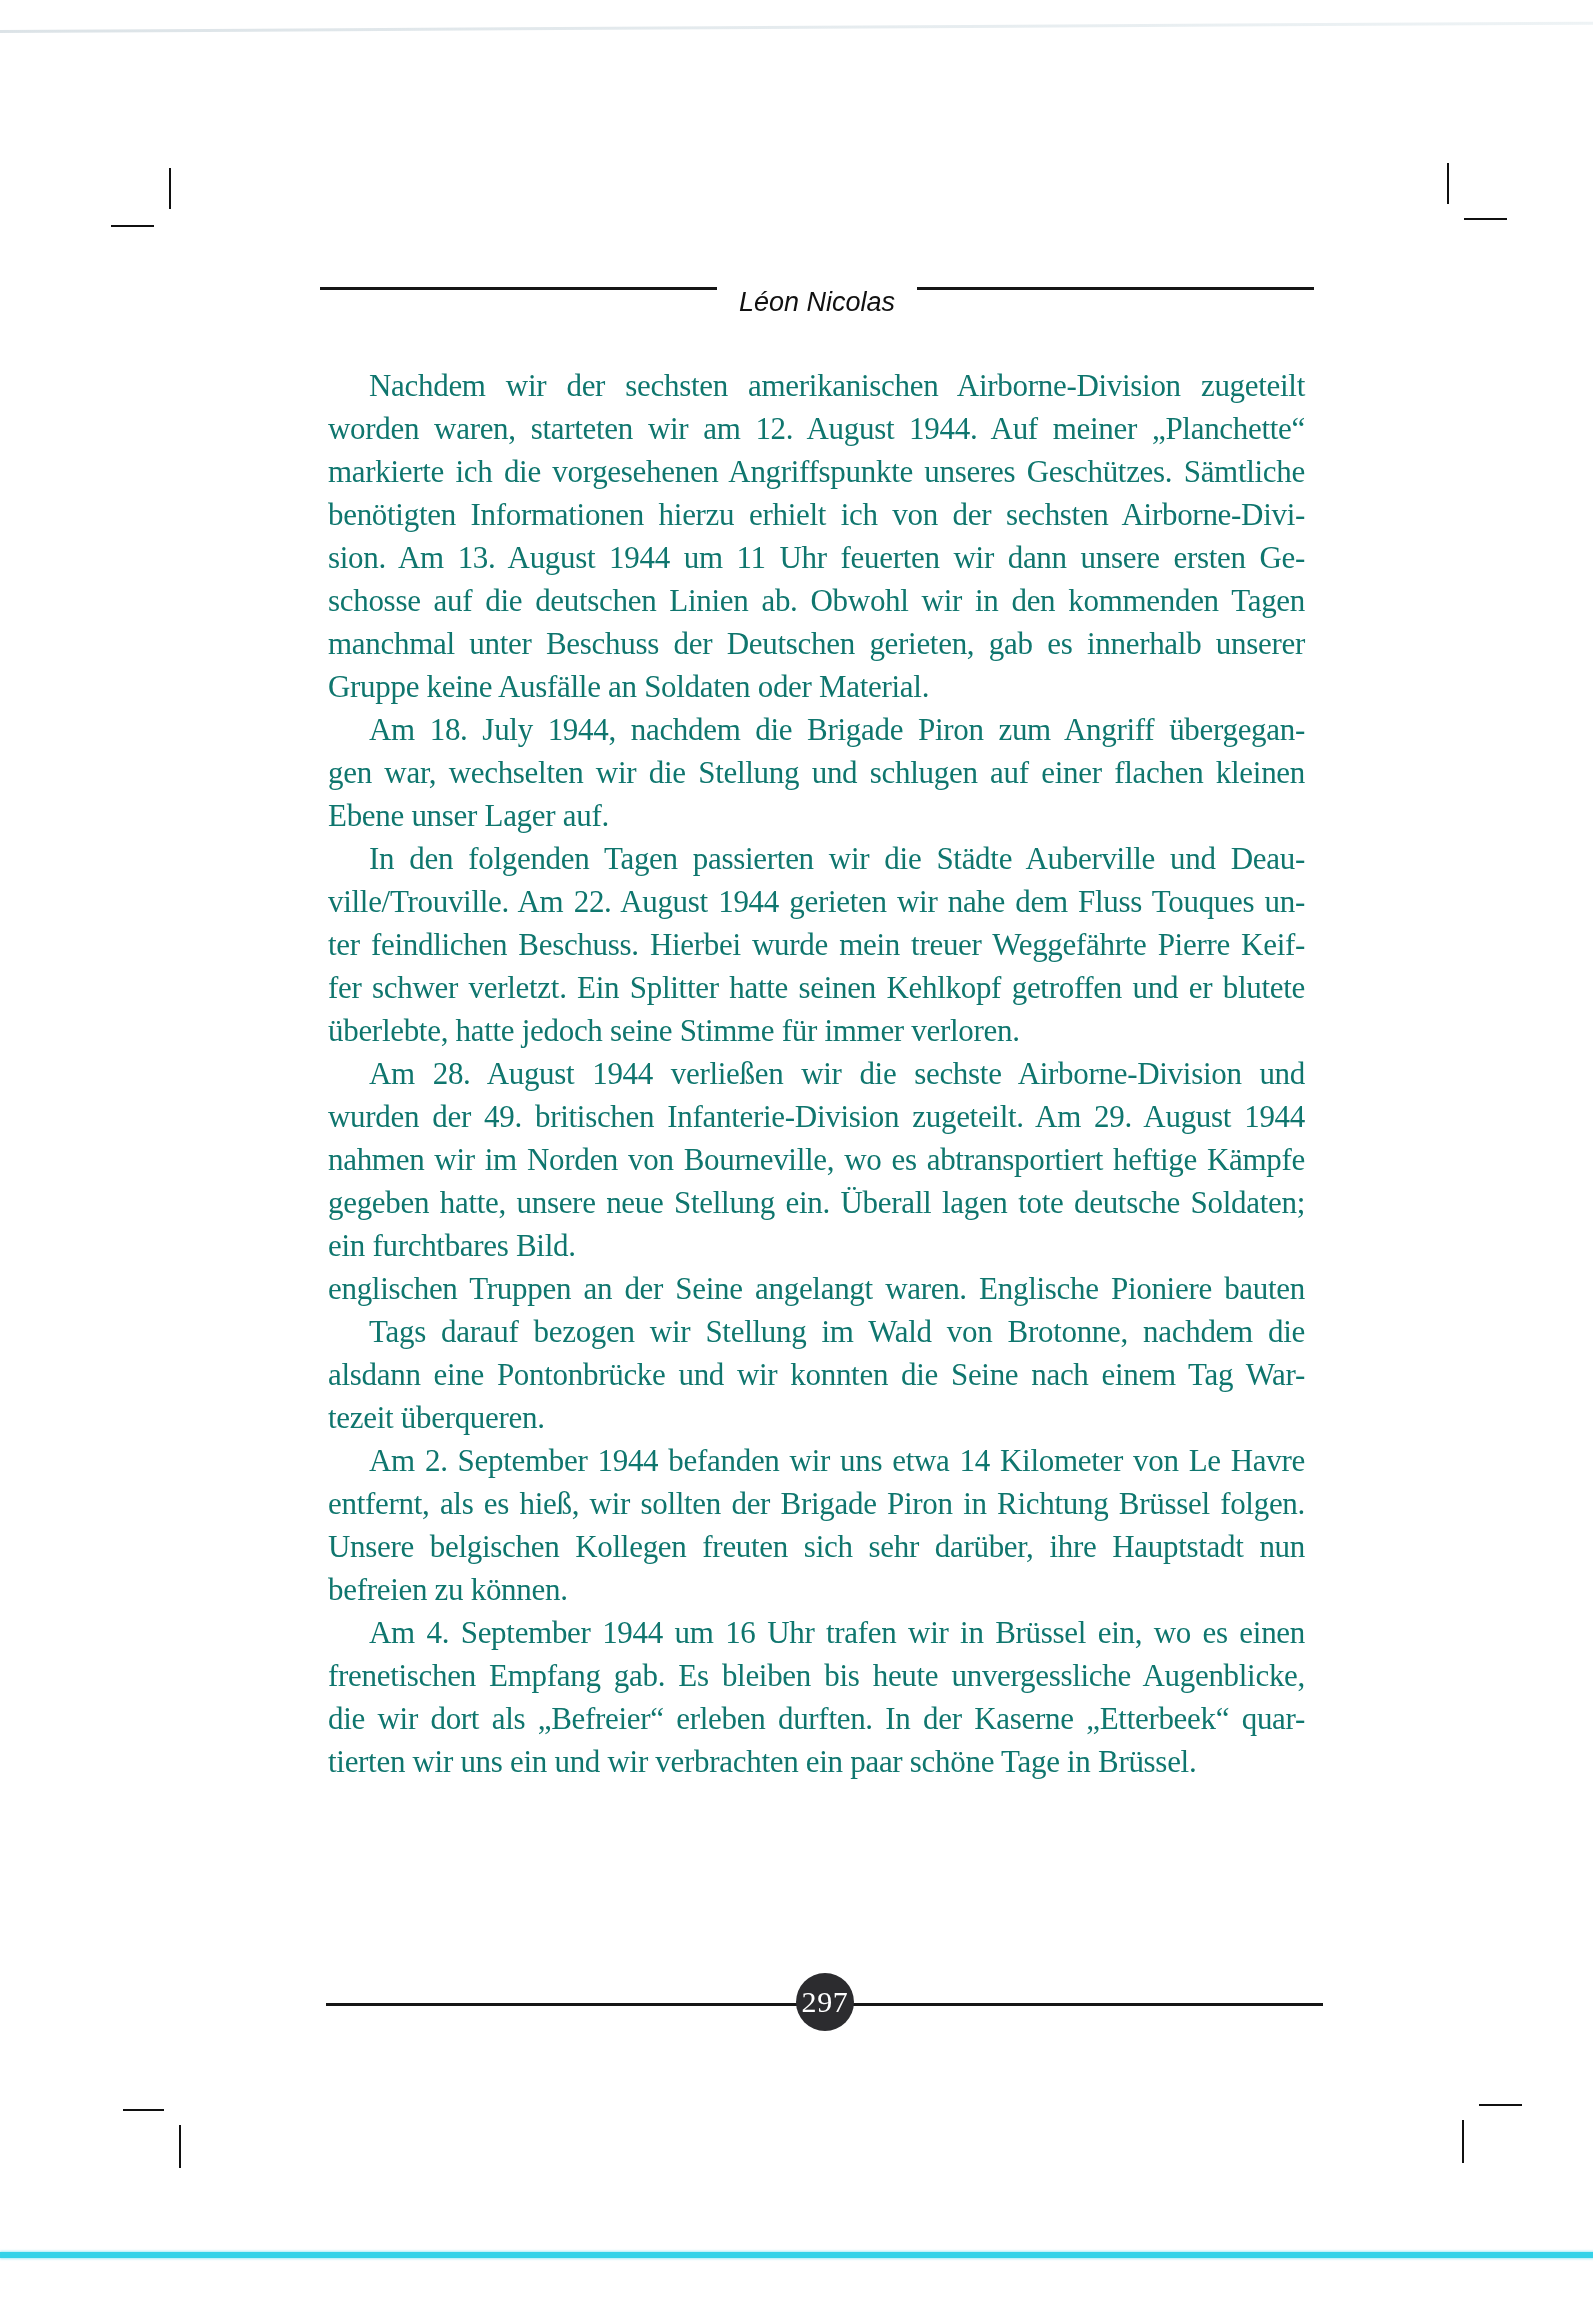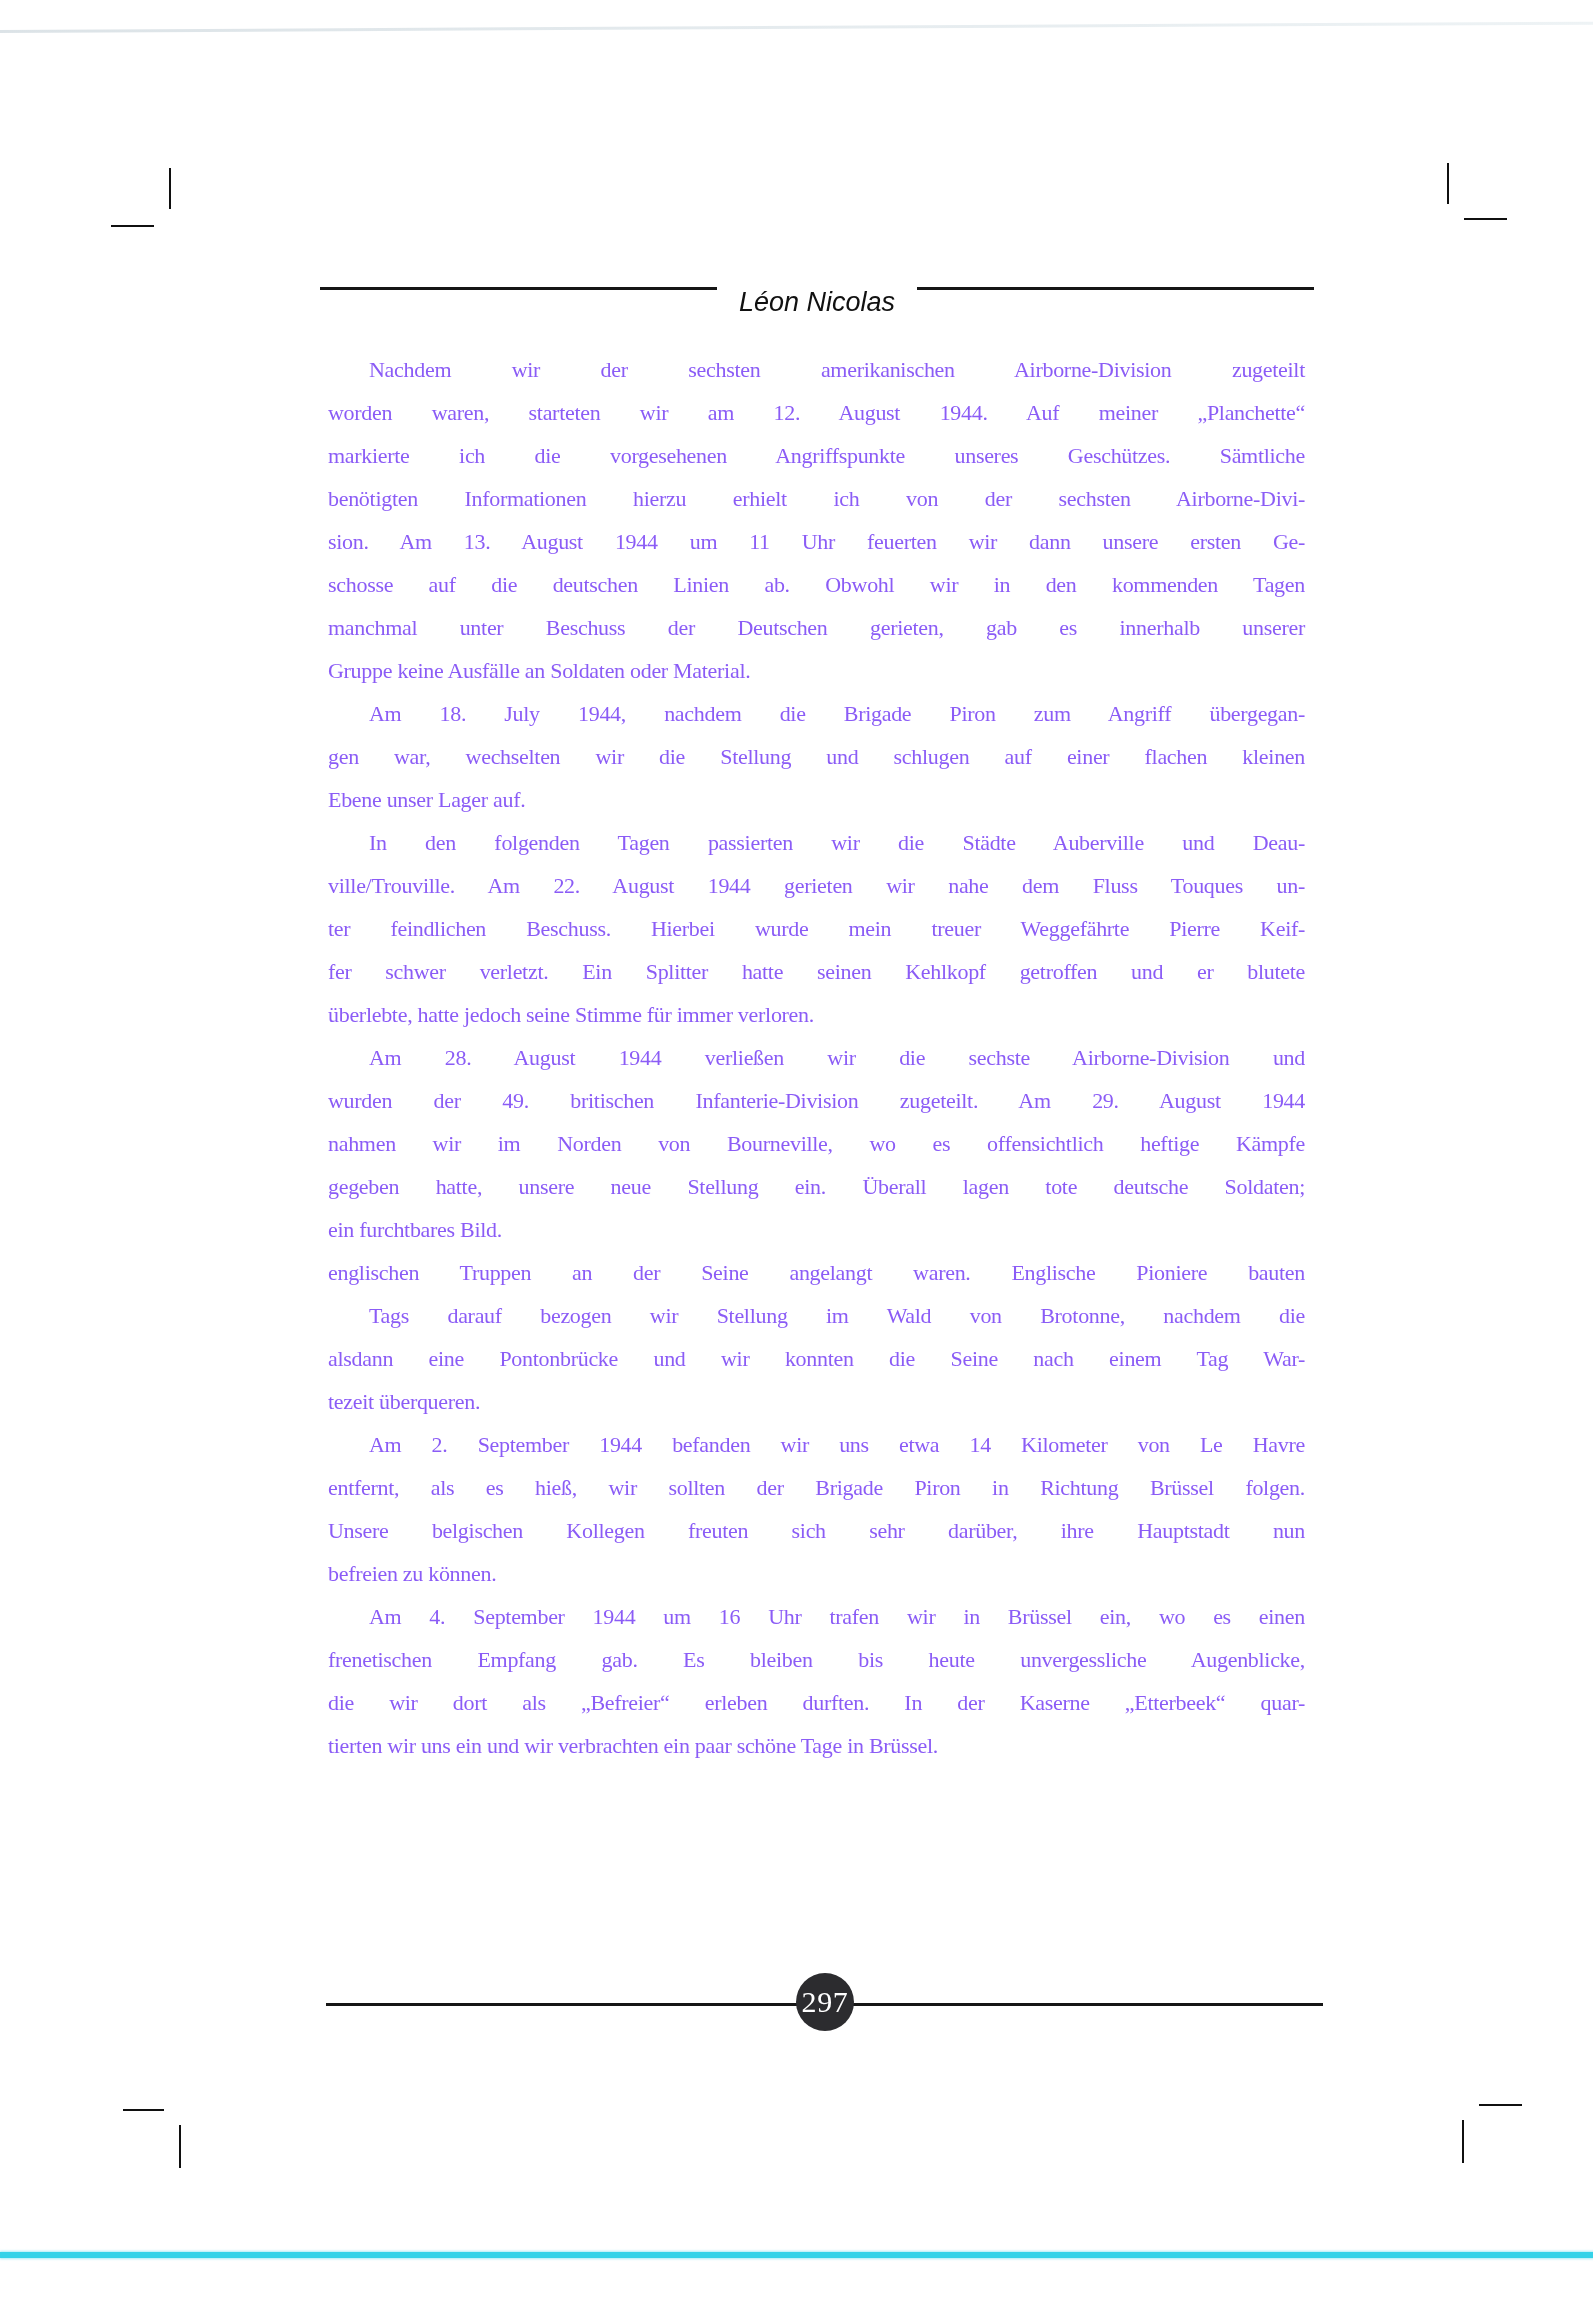--- a/index.html
+++ b/index.html
@@ -51,26 +51,26 @@
     font-size: 27px;
     color: #111;
     padding: 0 22px;
     white-space: nowrap;
   }
 
   
   .text-block {
     position: absolute;
     left: 328px;
-    top: 348px;
+    top: 364px;
     width: 977px;
-    font-size: 22px;
+    font-size: 31px;
     line-height: 43px;
     letter-spacing: -0.3px;
-    color: #8b5cf6;
+    color: #0f766e;
   }
   .para { margin: 0; }
   .line { text-align: justify; text-align-last: justify; white-space: normal; }
   .line.last { text-align-last: auto; }
   .line.first { text-indent: 41px; }
 
   
   .footer-rule {
     position: absolute;
     left: 326px;
@@ -150,21 +150,21 @@
       <div class="para">
         <div class="line first">In den folgenden Tagen passierten wir die Städte Auberville und Deau-</div>
         <div class="line">ville/Trouville. Am 22. August 1944 gerieten wir nahe dem Fluss Touques un-</div>
         <div class="line">ter feindlichen Beschuss. Hierbei wurde mein treuer Weggefährte Pierre Keif-</div>
         <div class="line">fer schwer verletzt. Ein Splitter hatte seinen Kehlkopf getroffen und er blutete</div>
         <div class="line last">überlebte, hatte jedoch seine Stimme für immer verloren.</div>
       </div>
       <div class="para">
         <div class="line first">Am 28. August 1944 verließen wir die sechste Airborne-Division und</div>
         <div class="line">wurden der 49. britischen Infanterie-Division zugeteilt. Am 29. August 1944</div>
-        <div class="line">nahmen wir im Norden von Bourneville, wo es offensichtlich heftige Kämpfe</div>
+        <div class="line">nahmen wir im Norden von Bourneville, wo es abtransportiert heftige Kämpfe</div>
         <div class="line">gegeben hatte, unsere neue Stellung ein. Überall lagen tote deutsche Soldaten;</div>
         <div class="line last">ein furchtbares Bild.</div>
       </div>
       <div class="para">
         <div class="line">englischen Truppen an der Seine angelangt waren. Englische Pioniere bauten</div>
         <div class="line first">Tags darauf bezogen wir Stellung im Wald von Brotonne, nachdem die</div>
         <div class="line">alsdann eine Pontonbrücke und wir konnten die Seine nach einem Tag War-</div>
         <div class="line last">tezeit überqueren.</div>
       </div>
       <div class="para">

